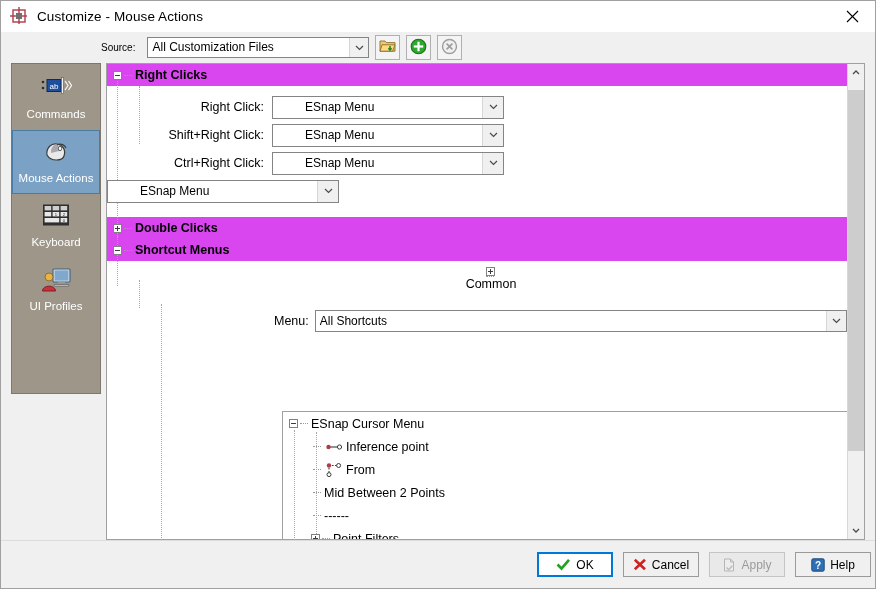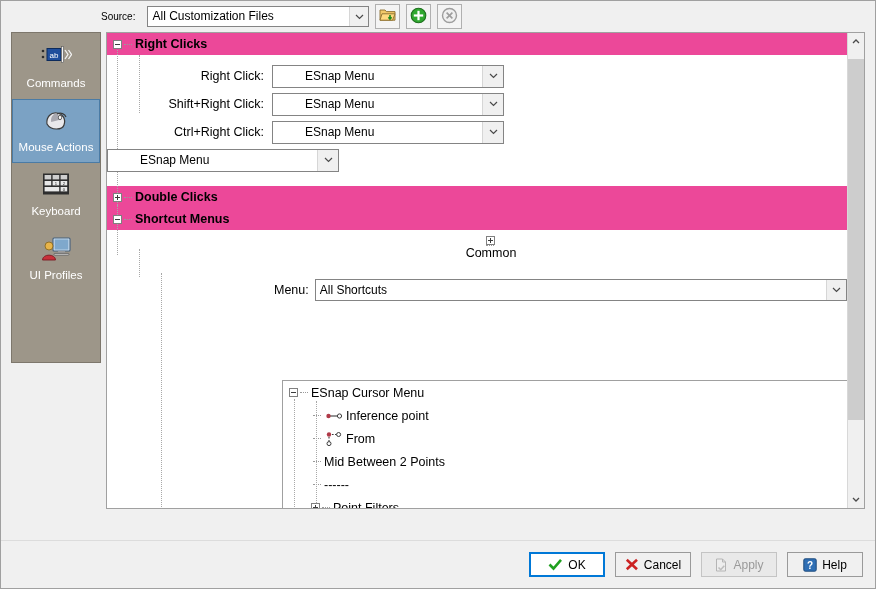--- a/index.html
+++ b/index.html
@@ -142,21 +142,21 @@
   }
   #panel-inner {
     flex: 1 1 auto;
     position: relative;
     overflow: hidden;
   }
 
   
   .grp-row {
     height: 22px;
-    background: #ec4899;
+    background: #d946ef;
     display: flex; align-items: center;
     font-weight: bold;
     font-size: 12.5px;
     cursor: pointer;
   }
   .exp {
     width: 9px; height: 9px;
     border: 1px solid #808080;
     background: #fff;
     position: relative;
@@ -268,21 +268,21 @@
     position: absolute; left: 0; right: 0;
     background: #cdcdcd;
     cursor: pointer;
   }
 
   
   #footer {
     flex: 0 0 auto;
     height: 48px;
     display: flex; align-items: center; justify-content: flex-end;
-    padding-right: 12px;
+    padding-right: 4px;
     background: #f0f0f0;
     border-top: 1px solid #dcdcdc;
   }
   .btn {
     height: 25px;
     min-width: 76px;
     border: 1px solid #9a9a9a;
     background: #f0f0f0;
     display: flex; align-items: center; justify-content: center;
     gap: 5px;
@@ -301,20 +301,40 @@
     background: #e9e9e9;
     cursor: default;
   }
   .btn svg { display: block; flex: 0 0 auto; }
 </style>
 </head>
 <body>
 
 <div id="window">
 
+  <div id="titlebar">
+    <div id="title-icon">
+      <svg width="22" height="22" viewBox="0 0 22 22">
+        <line x1="11" y1="2" x2="11" y2="19" stroke="#b03a48" stroke-width="1.4"></line>
+        <line x1="2" y1="11" x2="19" y2="11" stroke="#b03a48" stroke-width="1.4"></line>
+        <rect x="5" y="5" width="12" height="12" fill="none" stroke="#b03a48" stroke-width="1.4"></rect>
+        <rect x="8" y="8" width="6" height="6" fill="#6f6f6f"></rect>
+      </svg>
+    </div>
+    <div id="title-text">Customize - Mouse Actions</div>
+    <div id="titlebar-spacer"></div>
+    <div id="close-btn">
+      <span>
+        <svg width="13" height="13" viewBox="0 0 13 13">
+          <line x1="1" y1="1" x2="12" y2="12" stroke="#000" stroke-width="1.1"></line>
+          <line x1="12" y1="1" x2="1" y2="12" stroke="#000" stroke-width="1.1"></line>
+        </svg>
+      </span>
+    </div>
+  </div>
 
   <div id="source-row">
     <div id="source-label">Source:</div>
     <div id="source-combo" class="combo">
       <div class="combo-text">All Customization Files</div>
       <div class="combo-arrow">
         <svg width="9" height="6" viewBox="0 0 9 6">
             <path d="M1 1 L4.5 4.5 L8 1" fill="none" stroke="#4a4a4a" stroke-width="1.2"></path>
           </svg>
       </div>

